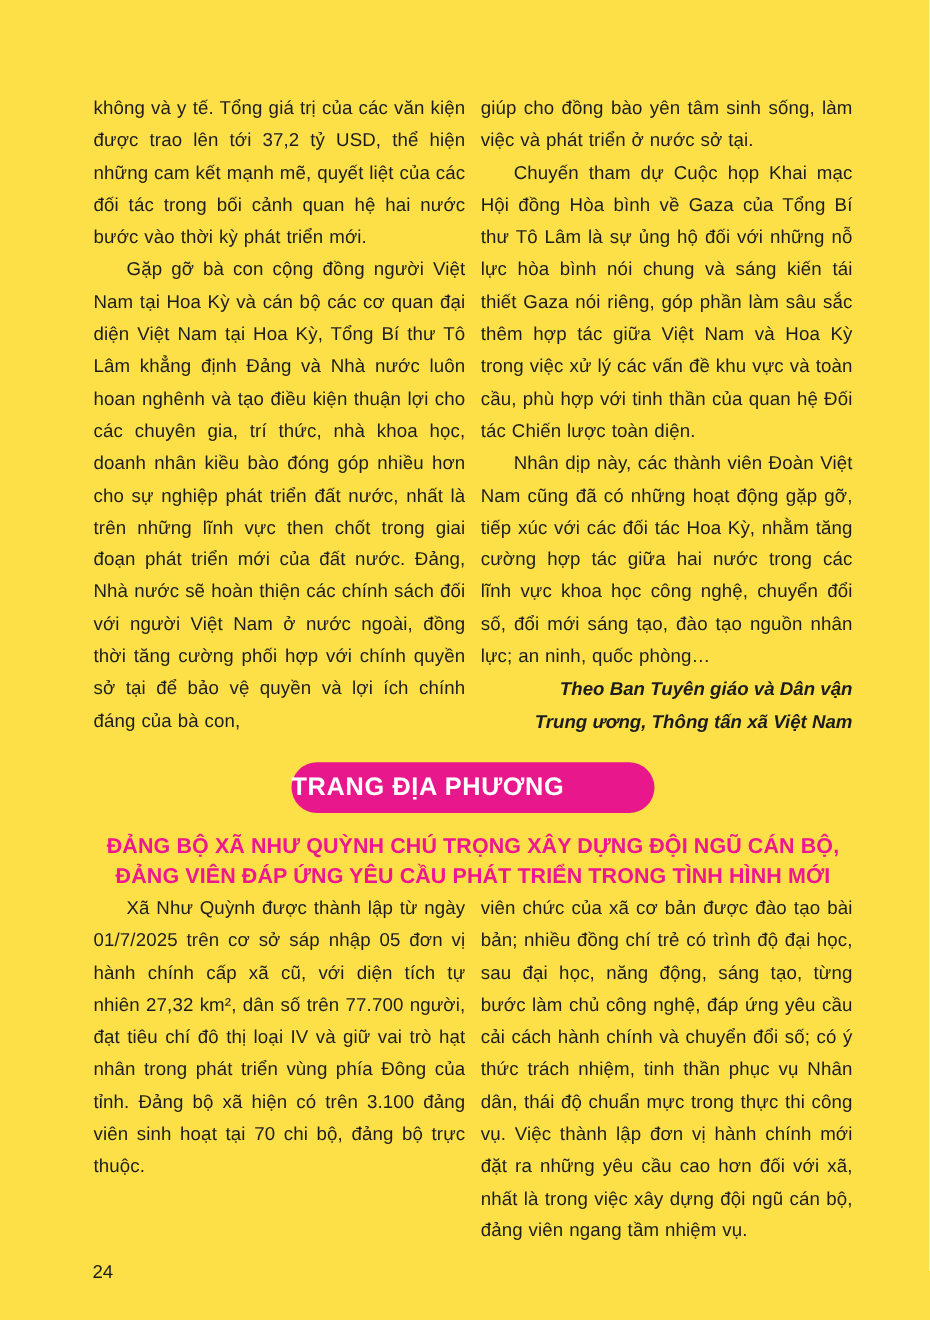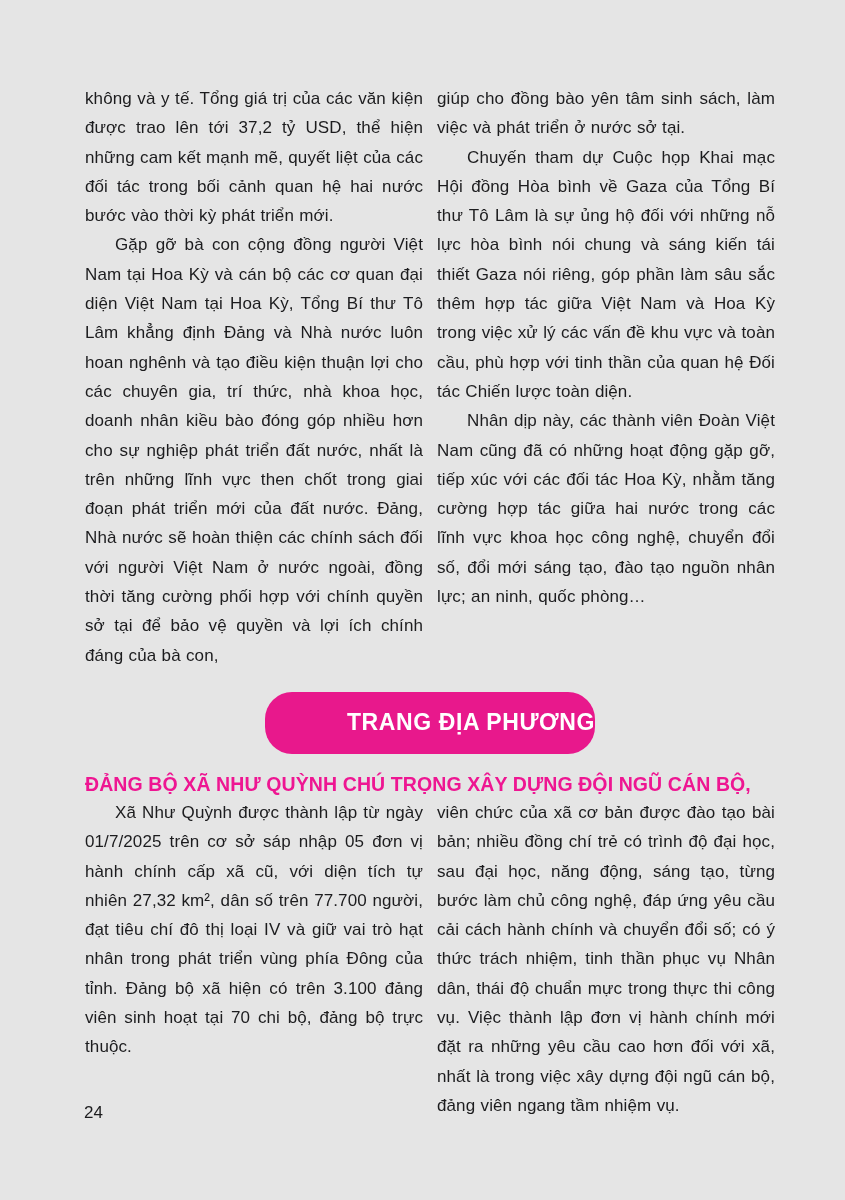--- a/index.html
+++ b/index.html
@@ -6,21 +6,21 @@
     --accent:#e8188c;
     --headline:#ee1692;
     --text:#1c1c1e;
   }
   *{box-sizing:border-box;}
   html,body{margin:0;padding:0;background:#ffffff;}
   .page{
     position:relative;
     width:845px;
     height:1200px;
-    background:#e5e5e5;
+    background:#fde047;
     font-family:"Liberation Sans", sans-serif;
     color:var(--text);
     overflow:hidden;
   }
   .content{
     position:absolute;
     left:85px;
     top:84px;
     width:690px;
   }
@@ -45,78 +45,83 @@
   p.attribution{
     margin:1px 0 0;
     font-size:17px;
     line-height:29.3px;
     text-align:right;
     font-weight:bold;
     font-style:italic;
   }
   .banner{
     width:330px;
-    height:62px;
+    height:46px;
     margin:22px auto 0;
     background:var(--accent);
     border-radius:27px;
     display:flex;
     align-items:center;
-    justify-content:flex-end;
+    justify-content:flex-start;
   }
   .banner-label{
     color:#ffffff;
     font-size:23px;
     font-weight:bold;
     letter-spacing:0.6px;
   }
   .headline{
     margin:16px 0 0;
-    text-align:left;
+    text-align:center;
     color:var(--headline);
     font-size:19.5px;
     font-weight:bold;
     line-height:28px;
     letter-spacing:0.1px;
   }
   .headline .hl-line{display:block;}
   .local-cols{
   }
   .page-number{
     position:absolute;
     left:84px;
-    top:1103px;
+    top:1147px;
     font-size:17px;
     color:var(--text);
   }
 </style>
 </head>
 <body>
 
 <div class="page">
   <div class="content">
 
     <section class="cols">
       <div class="col">
         <p class="body">không và y tế. Tổng giá trị của các văn kiện được trao lên tới 37,2 tỷ USD, thể hiện những cam kết mạnh mẽ, quyết liệt của các đối tác trong bối cảnh quan hệ hai nước bước vào thời kỳ phát triển mới.</p>
         <p class="body indent">Gặp gỡ bà con cộng đồng người Việt Nam tại Hoa Kỳ và cán bộ các cơ quan đại diện Việt Nam tại Hoa Kỳ, Tổng Bí thư Tô Lâm khẳng định Đảng và Nhà nước luôn hoan nghênh và tạo điều kiện thuận lợi cho các chuyên gia, trí thức, nhà khoa học, doanh nhân kiều bào đóng góp nhiều hơn cho sự nghiệp phát triển đất nước, nhất là trên những lĩnh vực then chốt trong giai đoạn phát triển mới của đất nước. Đảng, Nhà nước sẽ hoàn thiện các chính sách đối với người Việt Nam ở nước ngoài, đồng thời tăng cường phối hợp với chính quyền sở tại để bảo vệ quyền và lợi ích chính đáng của bà con,</p>
       </div>
       <div class="col">
-        <p class="body">giúp cho đồng bào yên tâm sinh sách, làm việc và phát triển ở nước sở tại.</p>
+        <p class="body">giúp cho đồng bào yên tâm sinh sống, làm việc và phát triển ở nước sở tại.</p>
         <p class="body indent">Chuyến tham dự Cuộc họp Khai mạc Hội đồng Hòa bình về Gaza của Tổng Bí thư Tô Lâm là sự ủng hộ đối với những nỗ lực hòa bình nói chung và sáng kiến tái thiết Gaza nói riêng, góp phần làm sâu sắc thêm hợp tác giữa Việt Nam và Hoa Kỳ trong việc xử lý các vấn đề khu vực và toàn cầu, phù hợp với tinh thần của quan hệ Đối tác Chiến lược toàn diện.</p>
         <p class="body indent">Nhân dịp này, các thành viên Đoàn Việt Nam cũng đã có những hoạt động gặp gỡ, tiếp xúc với các đối tác Hoa Kỳ, nhằm tăng cường hợp tác giữa hai nước trong các lĩnh vực khoa học công nghệ, chuyển đổi số, đổi mới sáng tạo, đào tạo nguồn nhân lực; an ninh, quốc phòng…</p>
+        <p class="attribution">
+          <span class="hl-line" style="display:block">Theo Ban Tuyên giáo và Dân vận</span>
+          <span class="hl-line" style="display:block">Trung ương, Thông tấn xã Việt Nam</span>
+        </p>
       </div>
     </section>
 
     <div class="banner">
       <span class="banner-label">TRANG ĐỊA PHƯƠNG</span>
     </div>
 
     <h2 class="headline">
       <span class="hl-line">ĐẢNG BỘ XÃ NHƯ QUỲNH CHÚ TRỌNG XÂY DỰNG ĐỘI NGŨ CÁN BỘ,</span>
+      <span class="hl-line">ĐẢNG VIÊN ĐÁP ỨNG YÊU CẦU PHÁT TRIỂN TRONG TÌNH HÌNH MỚI</span>
     </h2>
 
     <section class="cols local-cols">
       <div class="col">
         <p class="body indent">Xã Như Quỳnh được thành lập từ ngày 01/7/2025 trên cơ sở sáp nhập 05 đơn vị hành chính cấp xã cũ, với diện tích tự nhiên 27,32 km², dân số trên 77.700 người, đạt tiêu chí đô thị loại IV và giữ vai trò hạt nhân trong phát triển vùng phía Đông của tỉnh. Đảng bộ xã hiện có trên 3.100 đảng viên sinh hoạt tại 70 chi bộ, đảng bộ trực thuộc.</p>
       </div>
       <div class="col">
         <p class="body">viên chức của xã cơ bản được đào tạo bài bản; nhiều đồng chí trẻ có trình độ đại học, sau đại học, năng động, sáng tạo, từng bước làm chủ công nghệ, đáp ứng yêu cầu cải cách hành chính và chuyển đổi số; có ý thức trách nhiệm, tinh thần phục vụ Nhân dân, thái độ chuẩn mực trong thực thi công vụ. Việc thành lập đơn vị hành chính mới đặt ra những yêu cầu cao hơn đối với xã, nhất là trong việc xây dựng đội ngũ cán bộ, đảng viên ngang tầm nhiệm vụ.</p>
       </div>
     </section>

